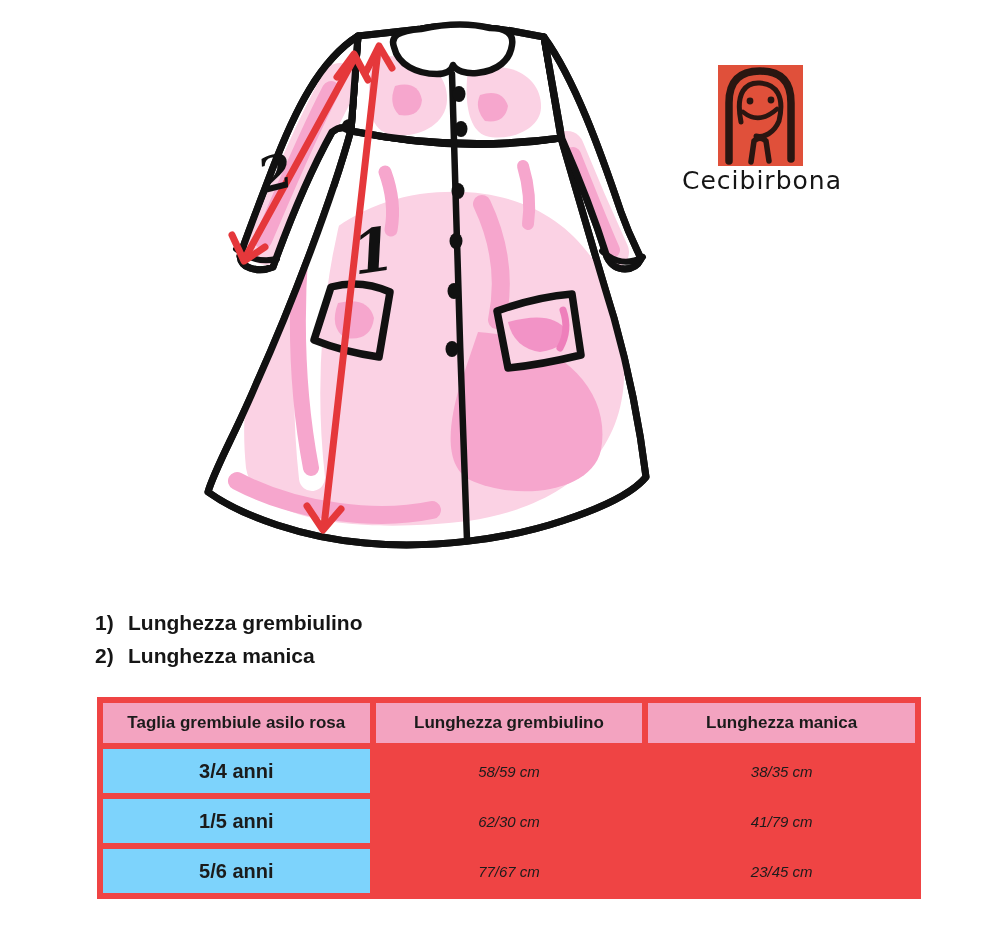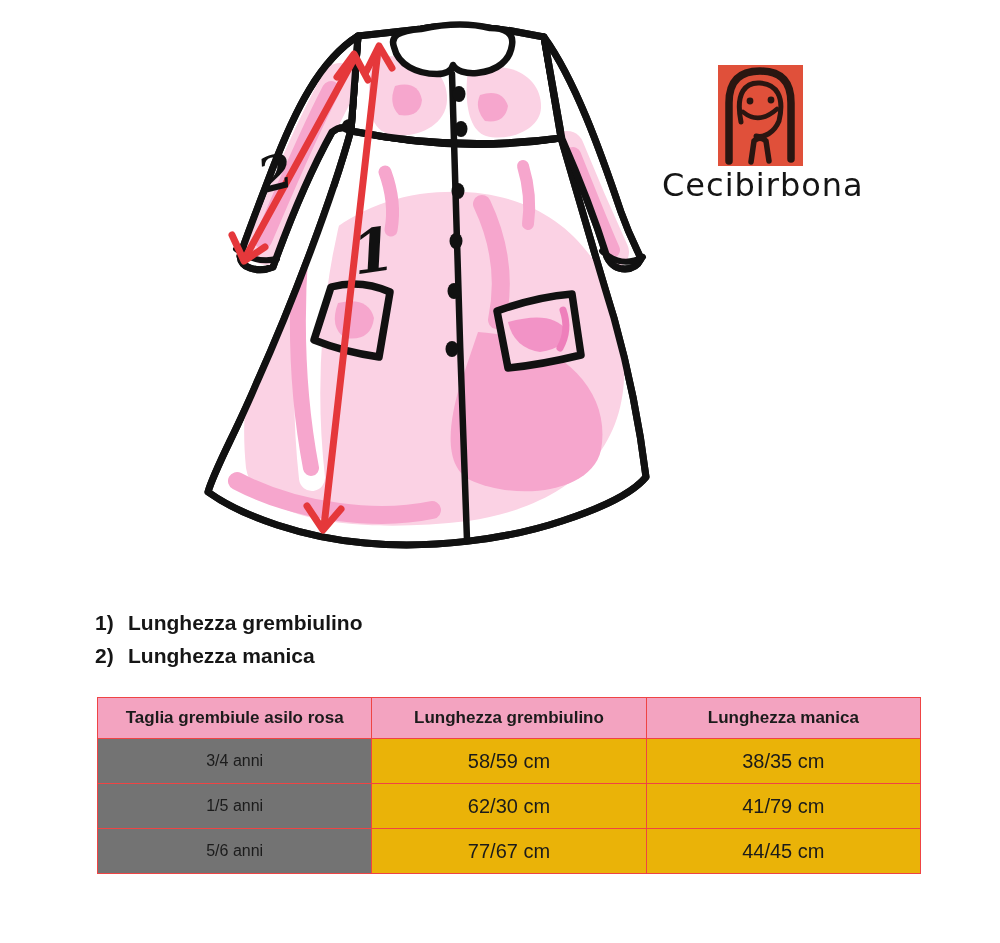--- a/index.html
+++ b/index.html
@@ -1,29 +1,29 @@
 <!DOCTYPE html>
 <html><head>
 <meta charset="utf-8">
 <style>
   html,body{margin:0;padding:0;background:#ffffff;}
   .canvas{position:relative;width:1000px;height:943px;background:#ffffff;overflow:hidden;
           font-family:"Liberation Sans",sans-serif;color:#1b1b1b;}
   .art{position:absolute;left:0;top:0;}
   .brand-name{position:absolute;left:662px;top:166px;width:200px;text-align:center;
-              font-family:"DejaVu Sans",sans-serif;font-size:32px;letter-spacing:1px;color:#151515;}
+              font-family:"DejaVu Sans",sans-serif;font-size:25px;letter-spacing:1px;color:#151515;}
   .legend{position:absolute;left:95px;top:611px;}
   .legend-row{display:flex;align-items:baseline;height:33px;font-size:21px;font-weight:600;color:#161616;}
   .legend-num{width:33px;flex:0 0 33px;}
   .size-table{position:absolute;left:97px;top:697px;width:824px;border-collapse:collapse;table-layout:fixed;}
-  .size-table th,.size-table td{border:1px solid #ef4444;text-align:center;vertical-align:middle;padding:0;}
+  .size-table th,.size-table td{border:6px solid #ef4444;text-align:center;vertical-align:middle;padding:0;}
   .size-table th{height:40px;background:#f3a3c0;font-size:17px;font-weight:600;color:#1b1b1b;}
   .size-table td{height:44px;}
-  .size-table td.col-size{background:#737373;font-size:16px;font-weight:400;}
-  .size-table td.col-data{background:#eab308;font-size:20px;font-weight:500;}
+  .size-table td.col-size{background:#7dd3fc;font-size:20px;font-weight:700;}
+  .size-table td.col-data{background:#ef4444;font-size:15px;font-weight:500;font-style:italic;}
   .num-label{font-family:"DejaVu Serif",serif;font-style:italic;font-weight:bold;fill:#111;}
 </style>
 </head>
 <body>
 
 <div class="canvas">
 
   <svg class="art" width="1000" height="943" viewBox="0 0 1000 943">
     <defs>
       <path id="skirtP" d="M351,130 C333,196 293,302 257,382 C236,432 215,468 208,492 C243,517 305,538 365,543 C430,549 505,540 562,521 C602,508 632,494 646,477 C639,420 628,368 614,318 C598,266 578,196 561,138 Q456,154 351,130 Z"></path>
@@ -164,18 +164,18 @@
         <td class="col-data">38/35 cm</td>
       </tr>
       <tr>
         <td class="col-size">1/5 anni</td>
         <td class="col-data">62/30 cm</td>
         <td class="col-data">41/79 cm</td>
       </tr>
       <tr>
         <td class="col-size">5/6 anni</td>
         <td class="col-data">77/67 cm</td>
-        <td class="col-data">44/45 cm</td>
+        <td class="col-data">23/45 cm</td>
       </tr>
     </tbody>
   </table>
 
 </div>
 
 </body></html>

